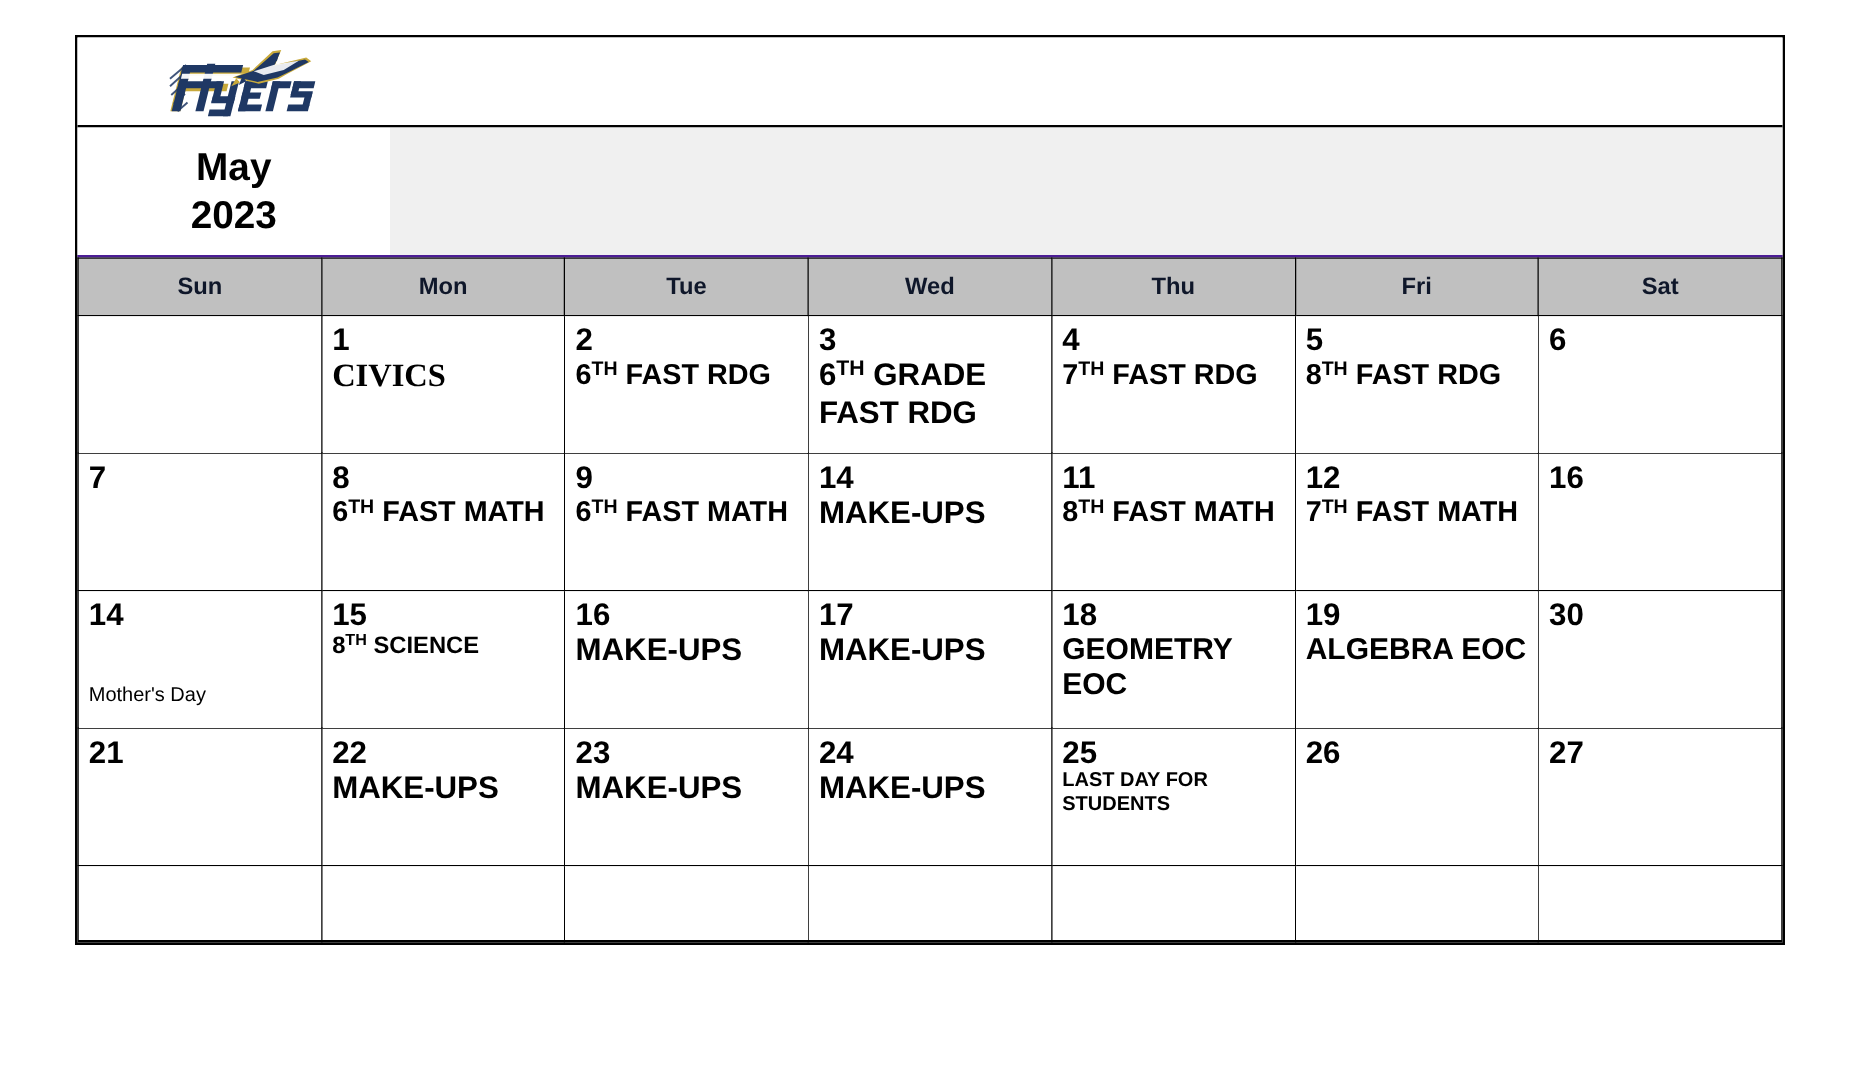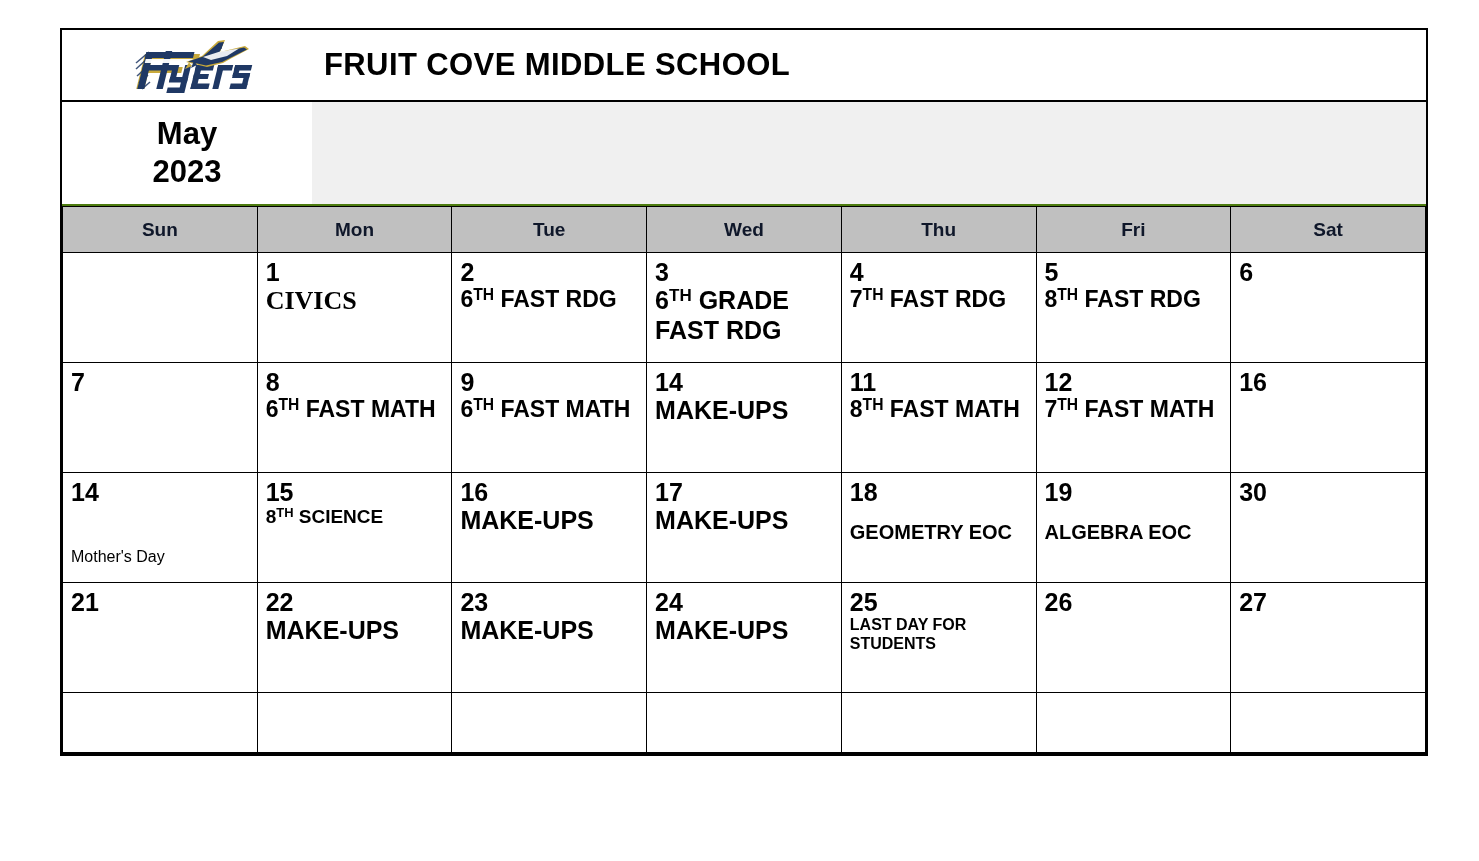--- a/index.html
+++ b/index.html
@@ -54,21 +54,21 @@
     color: #000000;
     font-family: "Liberation Sans", sans-serif;
     white-space: nowrap;
     padding-left: 62px;
   }
 
   
   .month-band {
     display: flex;
     height: 104px;
-    border-bottom: 2px solid #4d7c0f;
+    border-bottom: 2px solid #4c1d95;
     box-sizing: border-box;
   }
   .month-cell {
     width: 250px;
     min-width: 250px;
     background: #ffffff;
     display: flex;
     flex-direction: column;
     align-items: center;
     justify-content: center;
@@ -139,21 +139,21 @@
   .event sup {
     font-size: 0.68em;
     vertical-align: baseline;
     position: relative;
     top: -0.48em;
     letter-spacing: 0;
   }
   
   .ev-xl   { font-size: 25px; }            
   .ev-lg   { font-size: 23px; }            
-  .ev-md   { font-size: 20px; margin-top: 15px; }            
+  .ev-md   { font-size: 24px; }            
   .ev-sm   { font-size: 16px; }
   .ev-civics { font-size: 26px; font-family: "Liberation Serif", serif; }
   .ev-science { font-size: 19px; font-family: Liberation Sans, sans-serif; }
 
   .holiday {
     font-weight: normal;
     font-size: 16px;
     color: #000000;
     font-family: "Liberation Sans", sans-serif;
     margin-top: auto;
@@ -228,21 +228,20 @@
 
             <path d="M152 46 L186 35 L224 29 L200 44 L168 52 Z" fill="#ffffff" opacity="0.9"></path>
 
             <path d="M178 25 L192 17 L189 30 Z" fill="#1f3864"></path>
 
             <path d="M134 54 L128 68 L140 62 Z" fill="#1f3864"></path>
             <path d="M124 57 L116 70 L130 64 Z" fill="#c8a93b"></path>
           </g>
         </svg>
       </div>
-      <div class="school-title">FRUIT COVE MIDDLE SCHOOL</div>
     </div>
 
     <div class="month-band">
       <div class="month-cell">
         <div class="month-name">May</div>
         <div class="month-year">2023</div>
       </div>
       <div class="month-blank"></div>
     </div>
 

